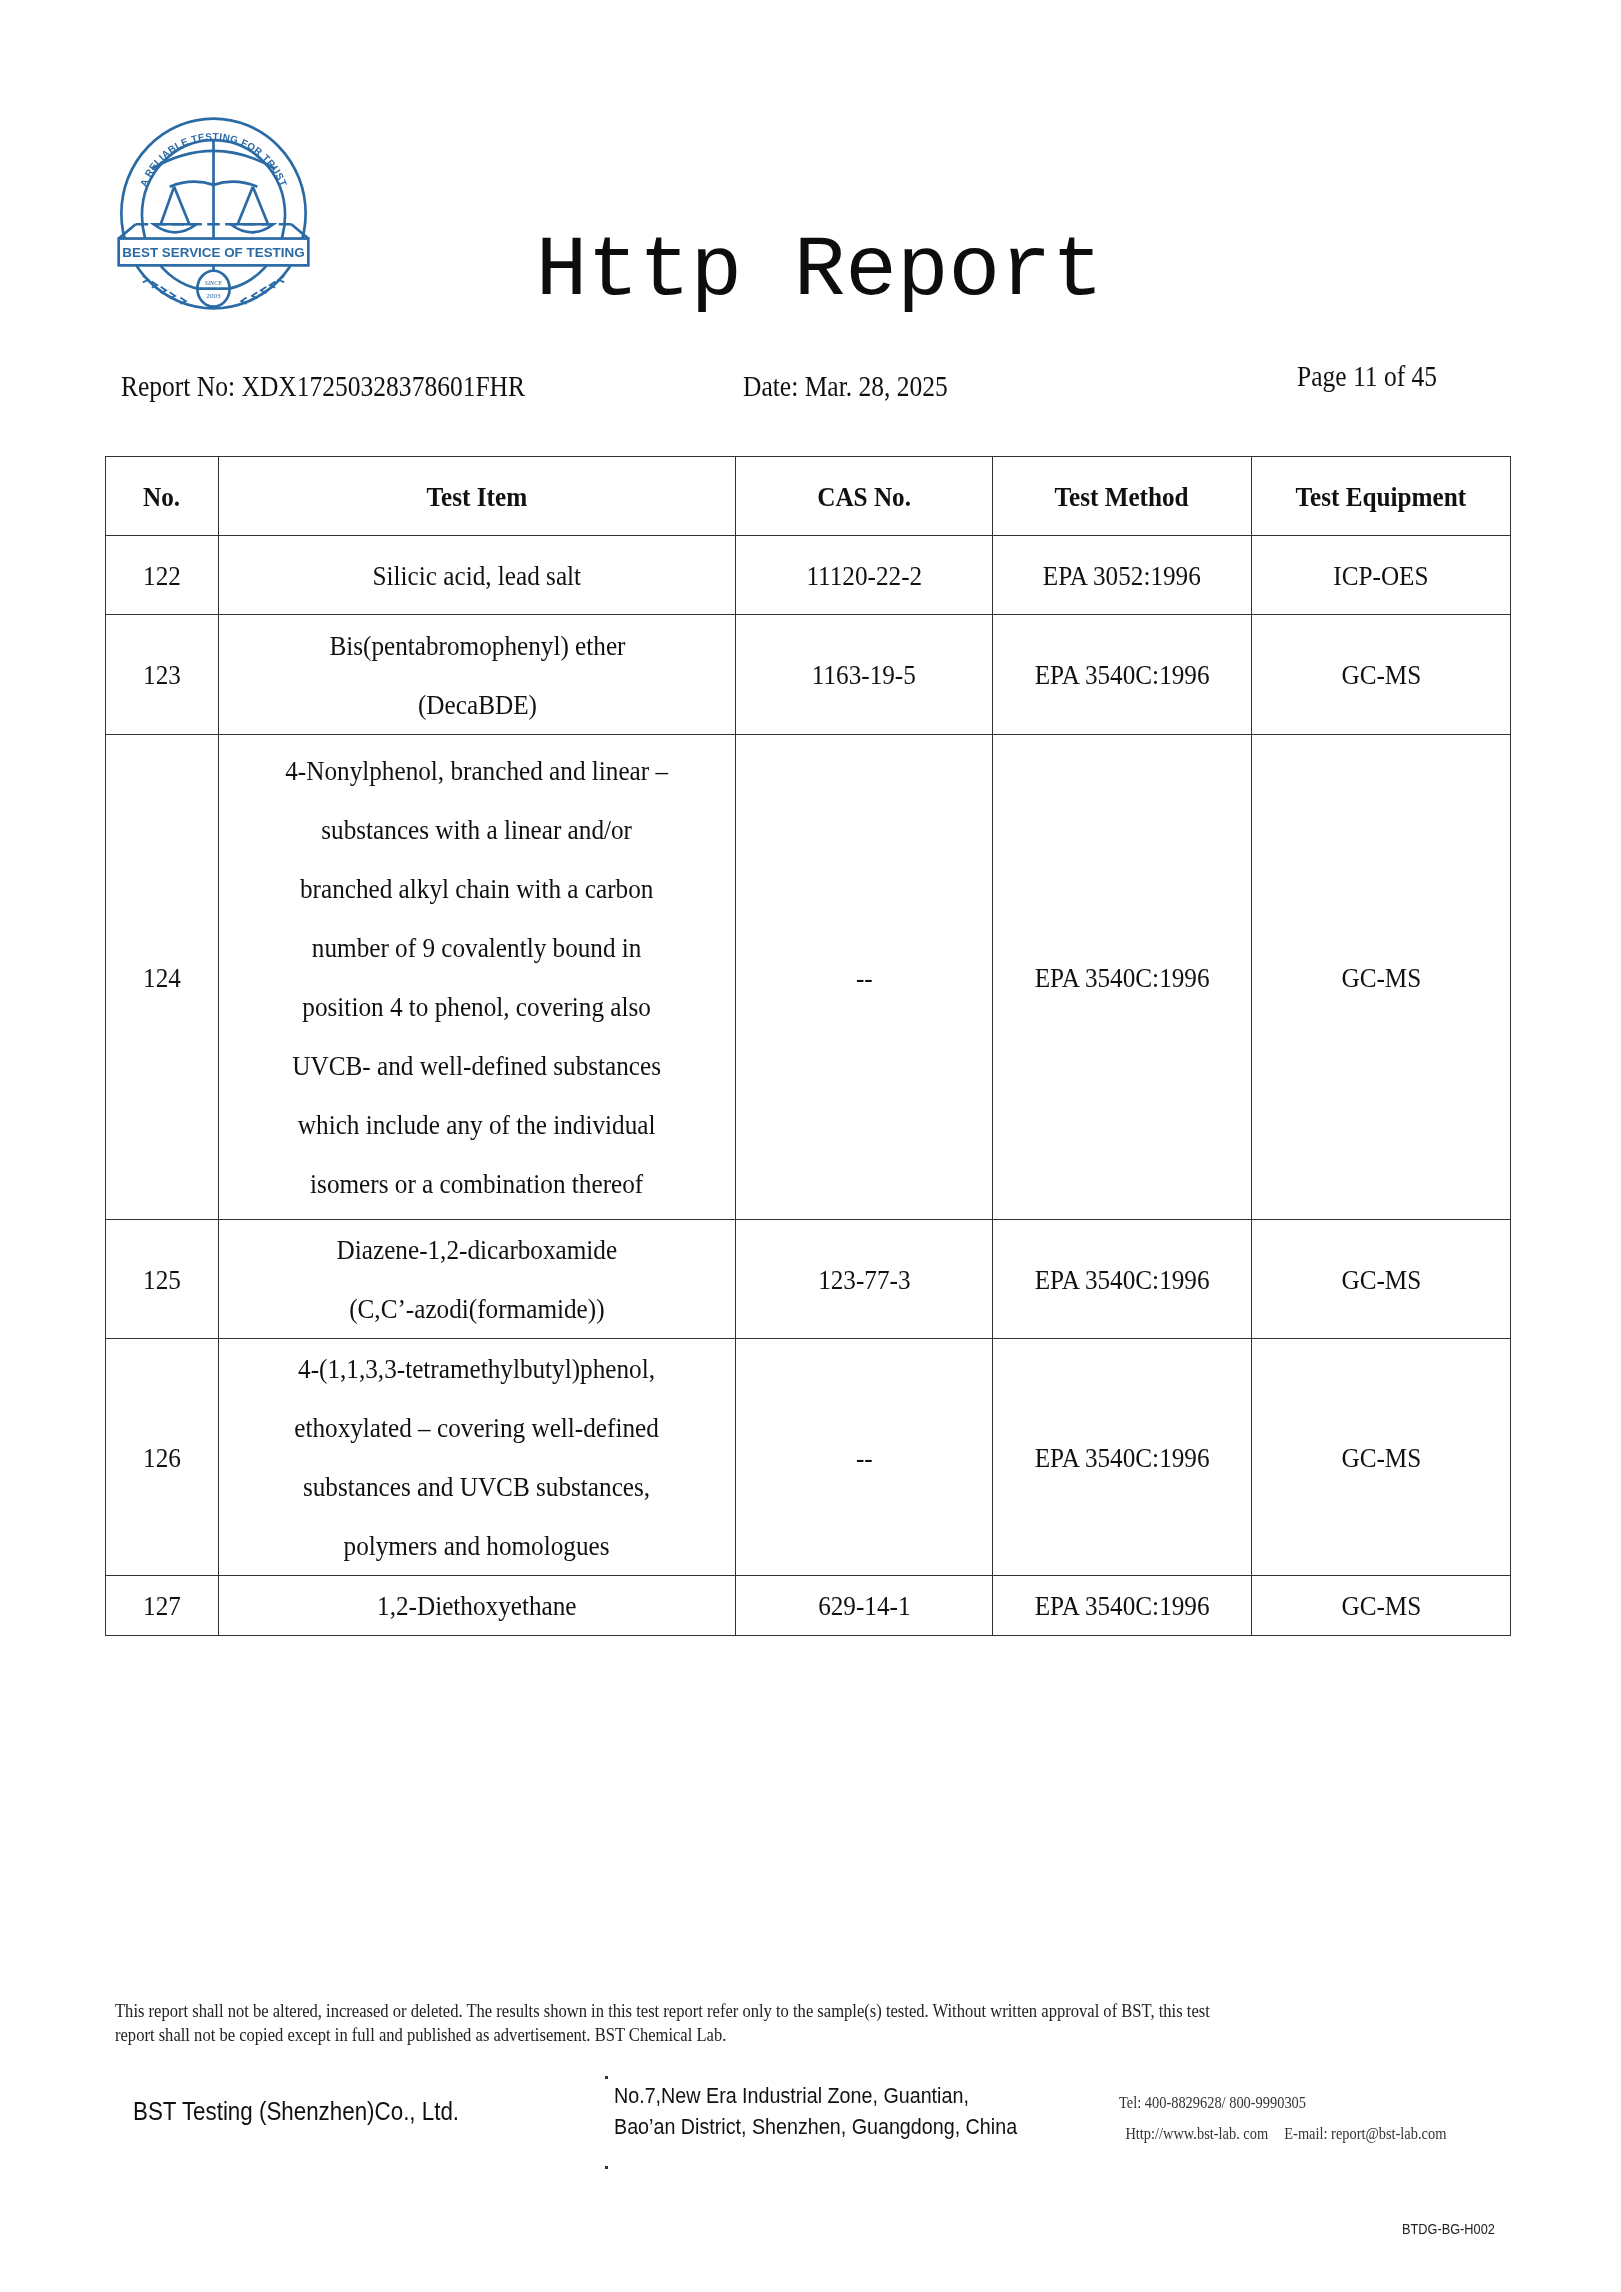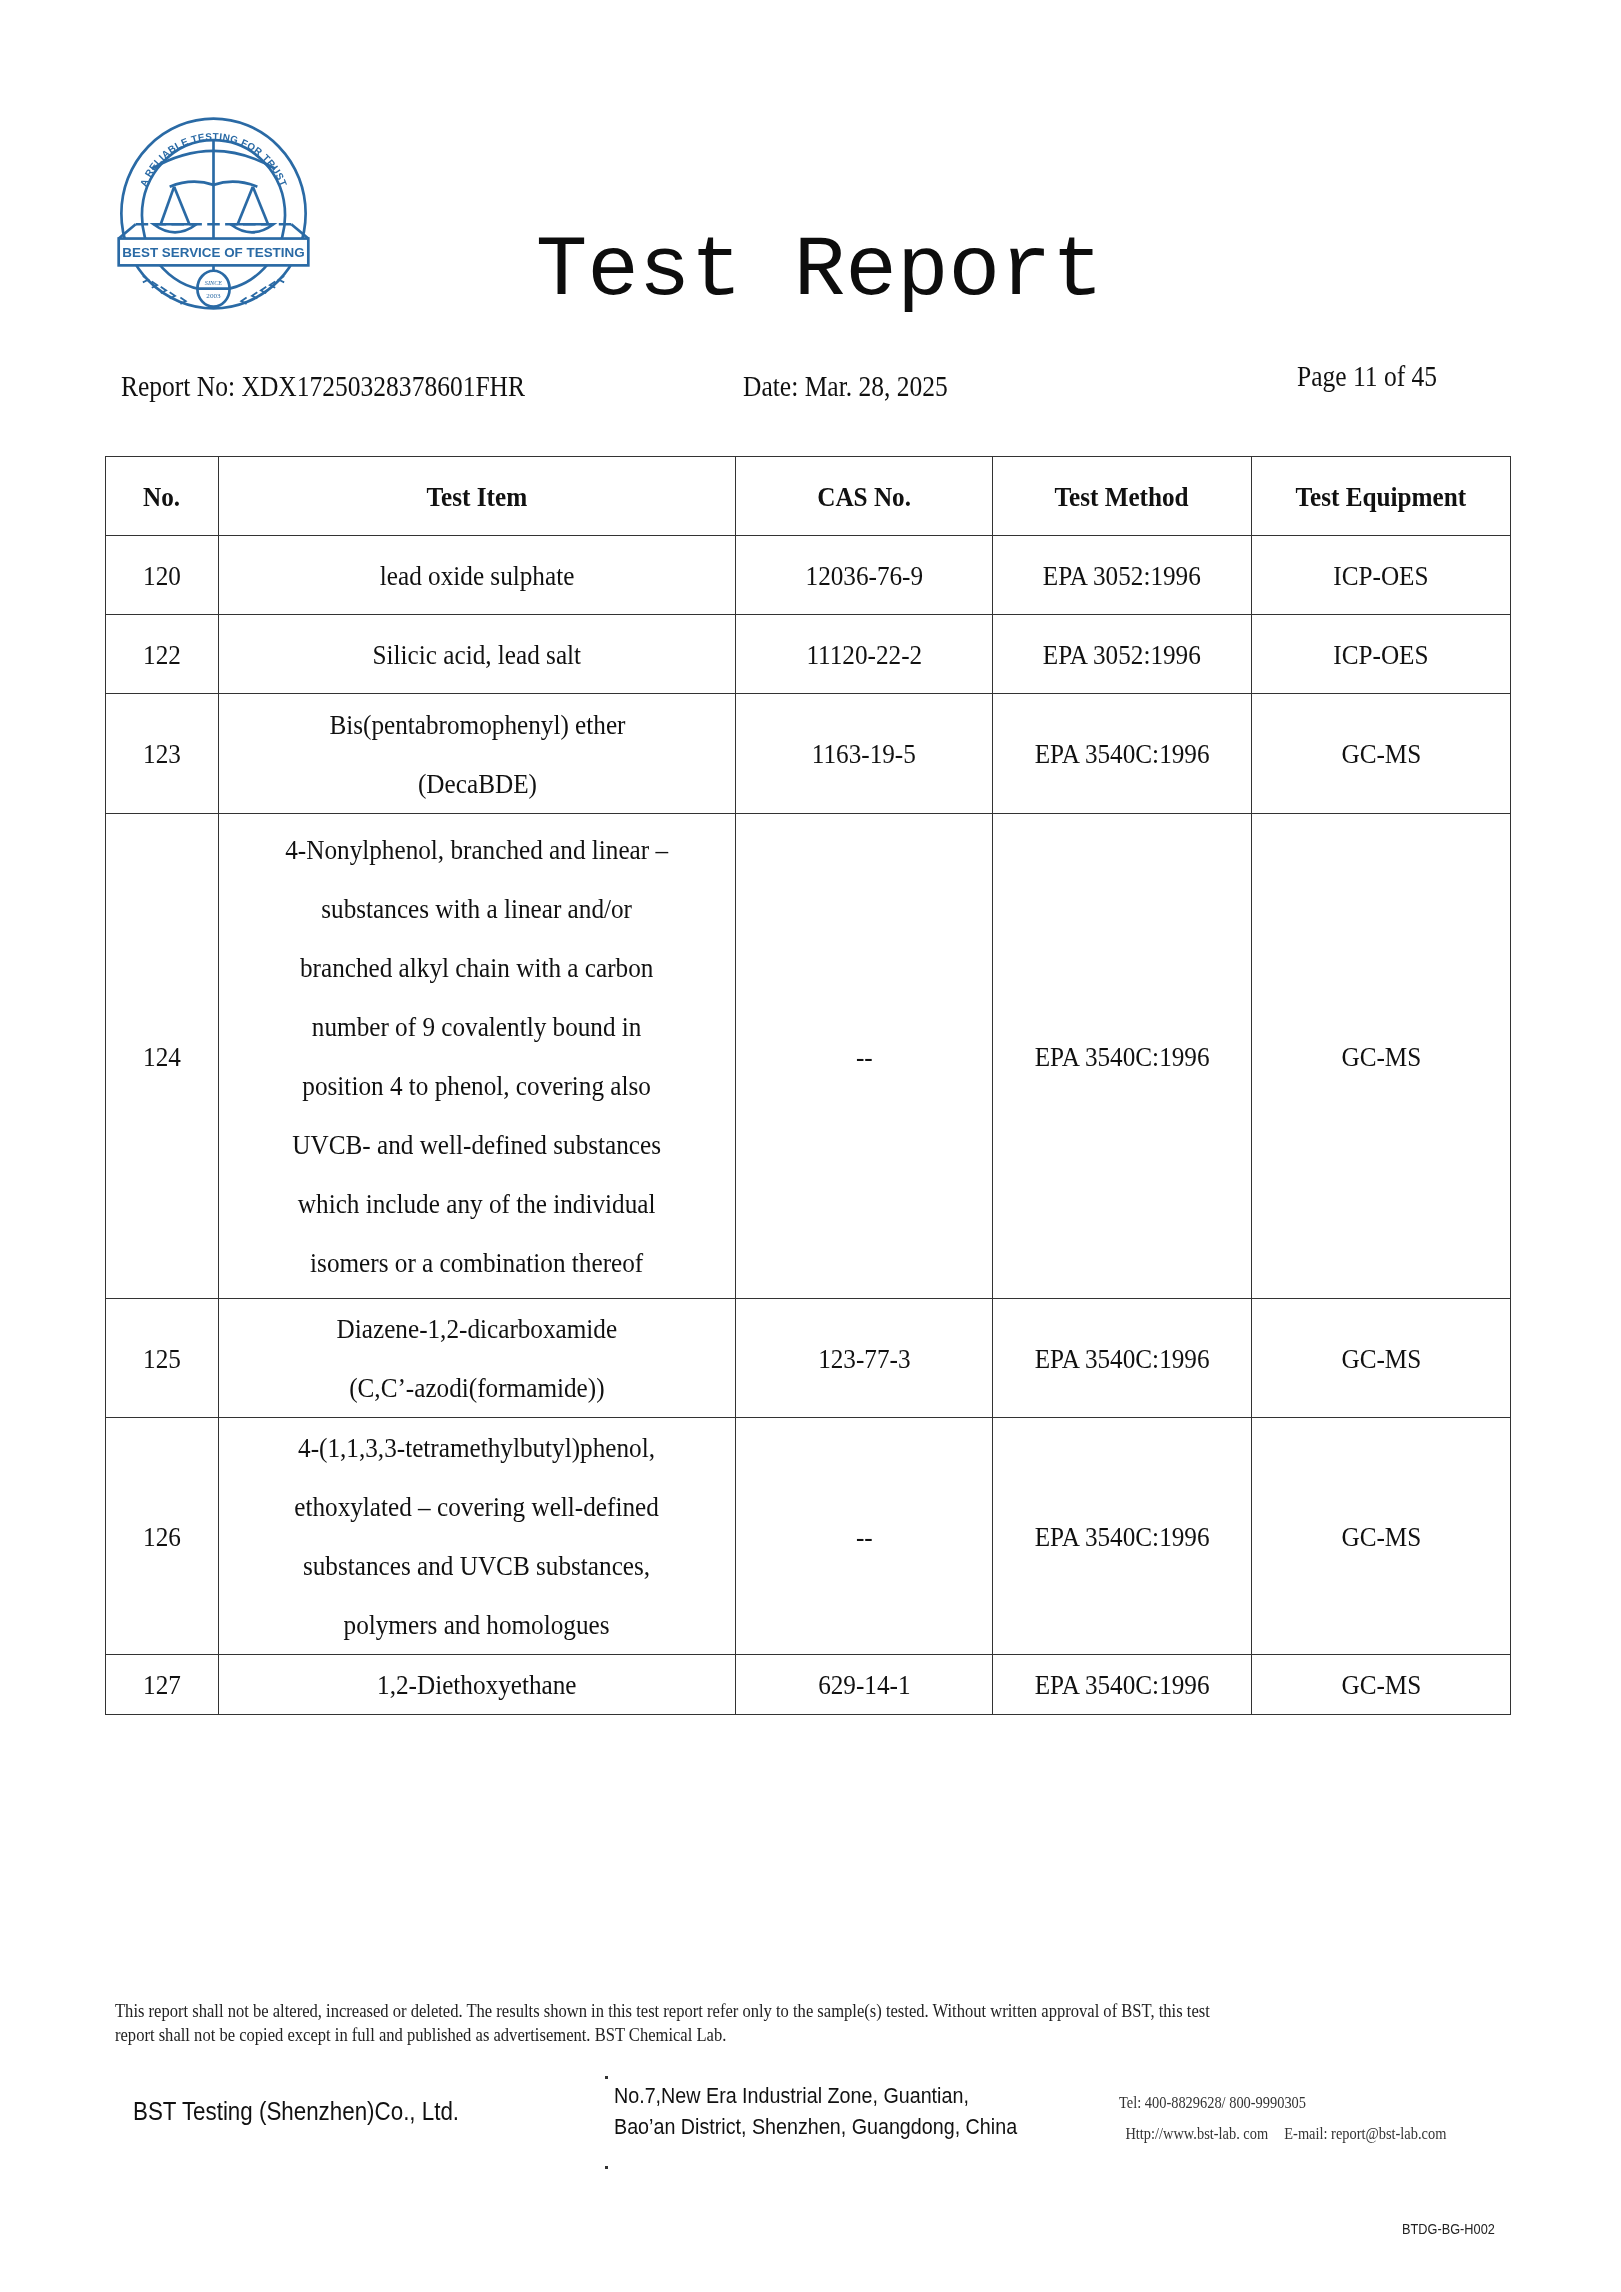--- a/index.html
+++ b/index.html
@@ -72,21 +72,21 @@
     </g>
     <text font-family="Liberation Sans, DejaVu Sans, sans-serif" font-size="11" font-weight="bold" fill="#2a6aa5" letter-spacing="0.5">
       <textPath href="#arcPath" startOffset="50%" text-anchor="middle">A RELIABLE TESTING FOR TRUST</textPath>
     </text>
     <text x="109" y="159" text-anchor="middle" font-family="Liberation Sans, DejaVu Sans, sans-serif" font-size="15" font-weight="bold" fill="#2a6aa5">BEST SERVICE OF TESTING</text>
     <text x="109" y="190" text-anchor="middle" font-family="Liberation Serif, serif" font-size="7" font-style="italic" fill="#2a6aa5">SINCE</text>
     <text x="109" y="205" text-anchor="middle" font-family="Liberation Serif, serif" font-size="8" fill="#2a6aa5">2003</text>
   </svg>
 </div>
 
-<div id="title" class="abs">Test Report</div>
+<div id="title" class="abs">Http Report</div>
 
 <div id="report-no" class="abs meta">Report No: XDX17250328378601FHR</div>
 <div id="report-date" class="abs meta">Date: Mar. 28, 2025</div>
 <div id="page-num" class="abs meta">Page 11 of 45</div>
 
 <table id="tbl" class="abs">
   <colgroup>
     <col class="c-no">
       <col class="c-item">
       <col class="c-cas">
@@ -96,27 +96,20 @@
   <thead>
     <tr style="height:79px">
       <th><span class="cell-text">No.</span></th>
       <th><span class="cell-text">Test Item</span></th>
       <th><span class="cell-text">CAS No.</span></th>
       <th><span class="cell-text">Test Method</span></th>
       <th><span class="cell-text">Test Equipment</span></th>
     </tr>
   </thead>
   <tbody id="tbody">
-      <tr style="height: 79px;">
-        <td><span class="cell-text">120</span></td>
-        <td><div class="item-lines cell-text"><span>lead oxide sulphate</span></div></td>
-        <td><span class="cell-text">12036-76-9</span></td>
-        <td><span class="cell-text">EPA 3052:1996</span></td>
-        <td><span class="cell-text">ICP-OES</span></td>
-      </tr>
       <tr style="height: 79px;">
         <td><span class="cell-text">122</span></td>
         <td><div class="item-lines cell-text"><span>Silicic acid, lead salt</span></div></td>
         <td><span class="cell-text">11120-22-2</span></td>
         <td><span class="cell-text">EPA 3052:1996</span></td>
         <td><span class="cell-text">ICP-OES</span></td>
       </tr>
       <tr style="height: 120px;">
         <td><span class="cell-text">123</span></td>
         <td><div class="item-lines cell-text"><span>Bis(pentabromophenyl) ether</span><span>(DecaBDE)</span></div></td>

